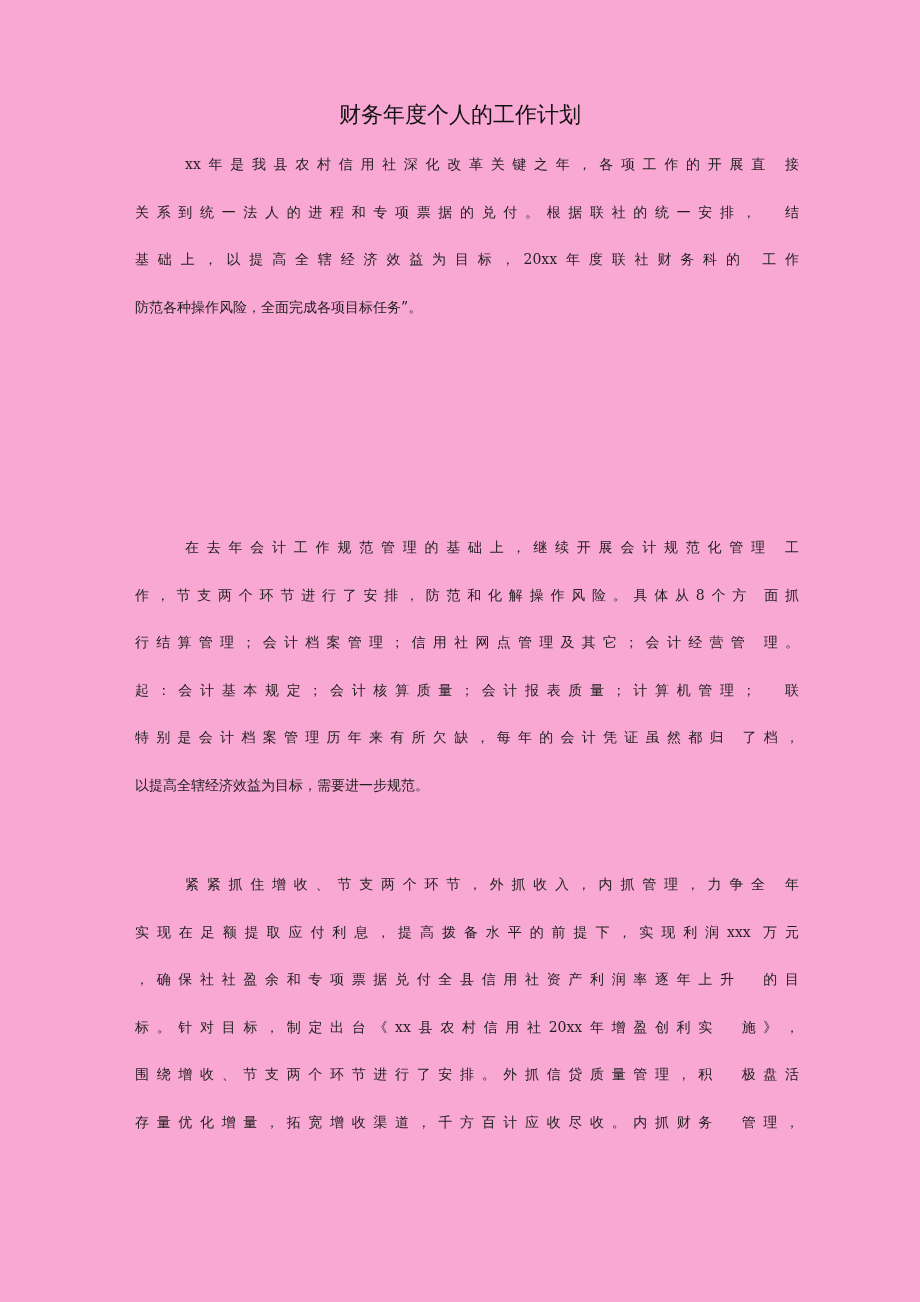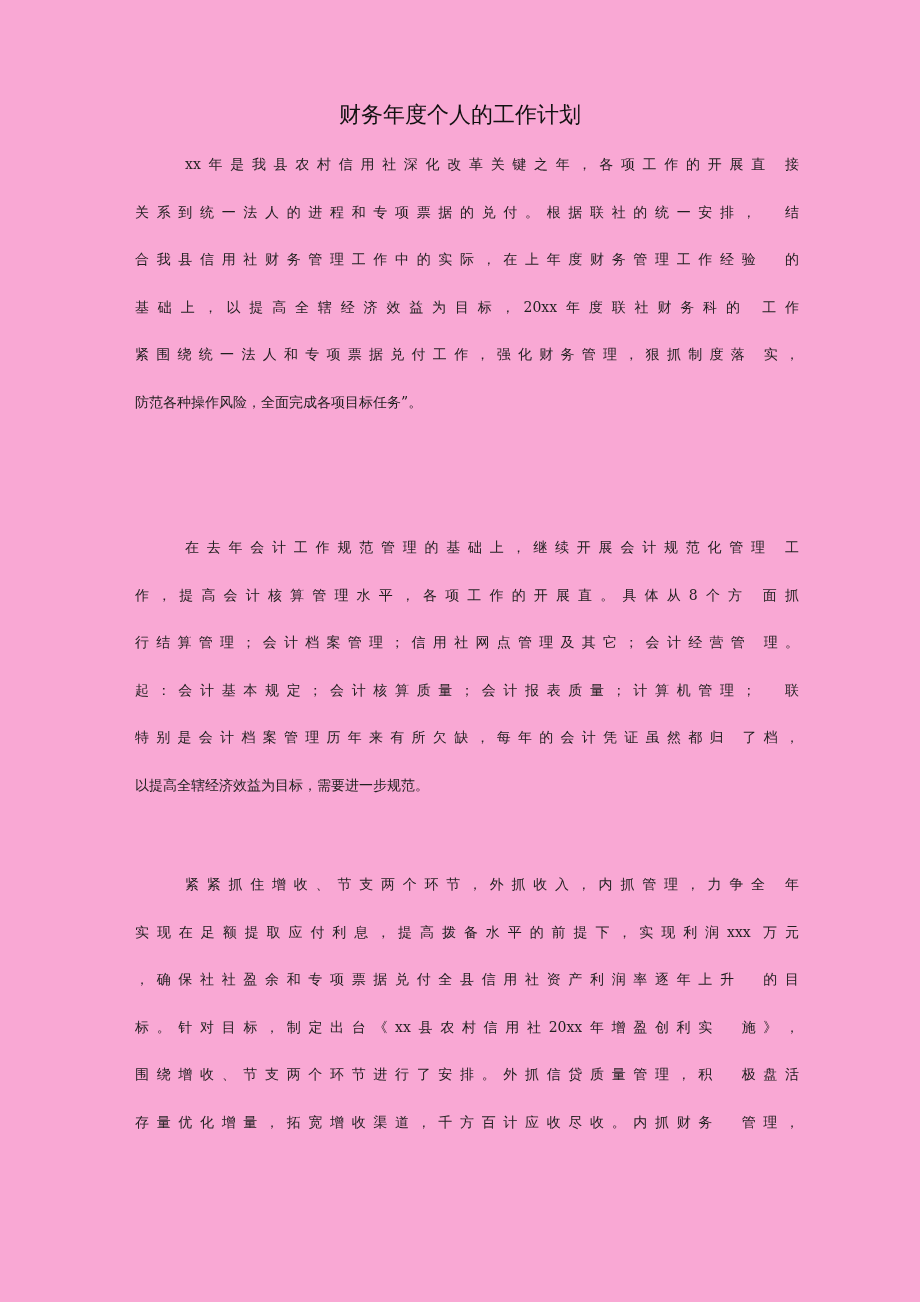--- a/index.html
+++ b/index.html
@@ -63,29 +63,27 @@
 </head>
 <body>
 
 <div class="page">
 
   <div class="title">财务年度个人的工作计划</div>
 
   <div class="para" id="p1">
     <span class="line indent">xx年是我县农村信用社深化改革关键之年，各项工作的开展直 接</span>
     <span class="line">关系到统一法人的进程和专项票据的兑付。根据联社的统一安排，　结</span>
-    <span class="line">合我县信用社财务管理工作中的实际，在上年度财务管理工作经验　的</span>
     <span class="line">基础上，以提高全辖经济效益为目标，20xx年度联社财务科的 工作</span>
-    <span class="line">紧围绕统一法人和专项票据兑付工作，强化财务管理，狠抓制度落 实，</span>
     <span class="line last">防范各种操作风险，全面完成各项目标任务”。</span>
   </div>
 
   <div class="para" id="p2">
     <span class="line indent">在去年会计工作规范管理的基础上，继续开展会计规范化管理 工</span>
-    <span class="line">作，提高会计核算管理水平，各项工作的开展直。具体从8个方 面抓</span>
+    <span class="line">作，节支两个环节进行了安排，防范和化解操作风险。具体从8个方 面抓</span>
     <span class="line">行结算管理；会计档案管理；信用社网点管理及其它；会计经营管 理。</span>
     <span class="line">起：会计基本规定；会计核算质量；会计报表质量；计算机管理；　联</span>
     <span class="line">特别是会计档案管理历年来有所欠缺，每年的会计凭证虽然都归 了档，</span>
     <span class="line last">以提高全辖经济效益为目标，需要进一步规范。</span>
   </div>
 
   <div class="para" id="p3">
     <span class="line indent">紧紧抓住增收、节支两个环节，外抓收入，内抓管理，力争全 年</span>
     <span class="line">实现在足额提取应付利息，提高拨备水平的前提下，实现利润xxx 万元</span>
     <span class="line">，确保社社盈余和专项票据兑付全县信用社资产利润率逐年上升　的目</span>

